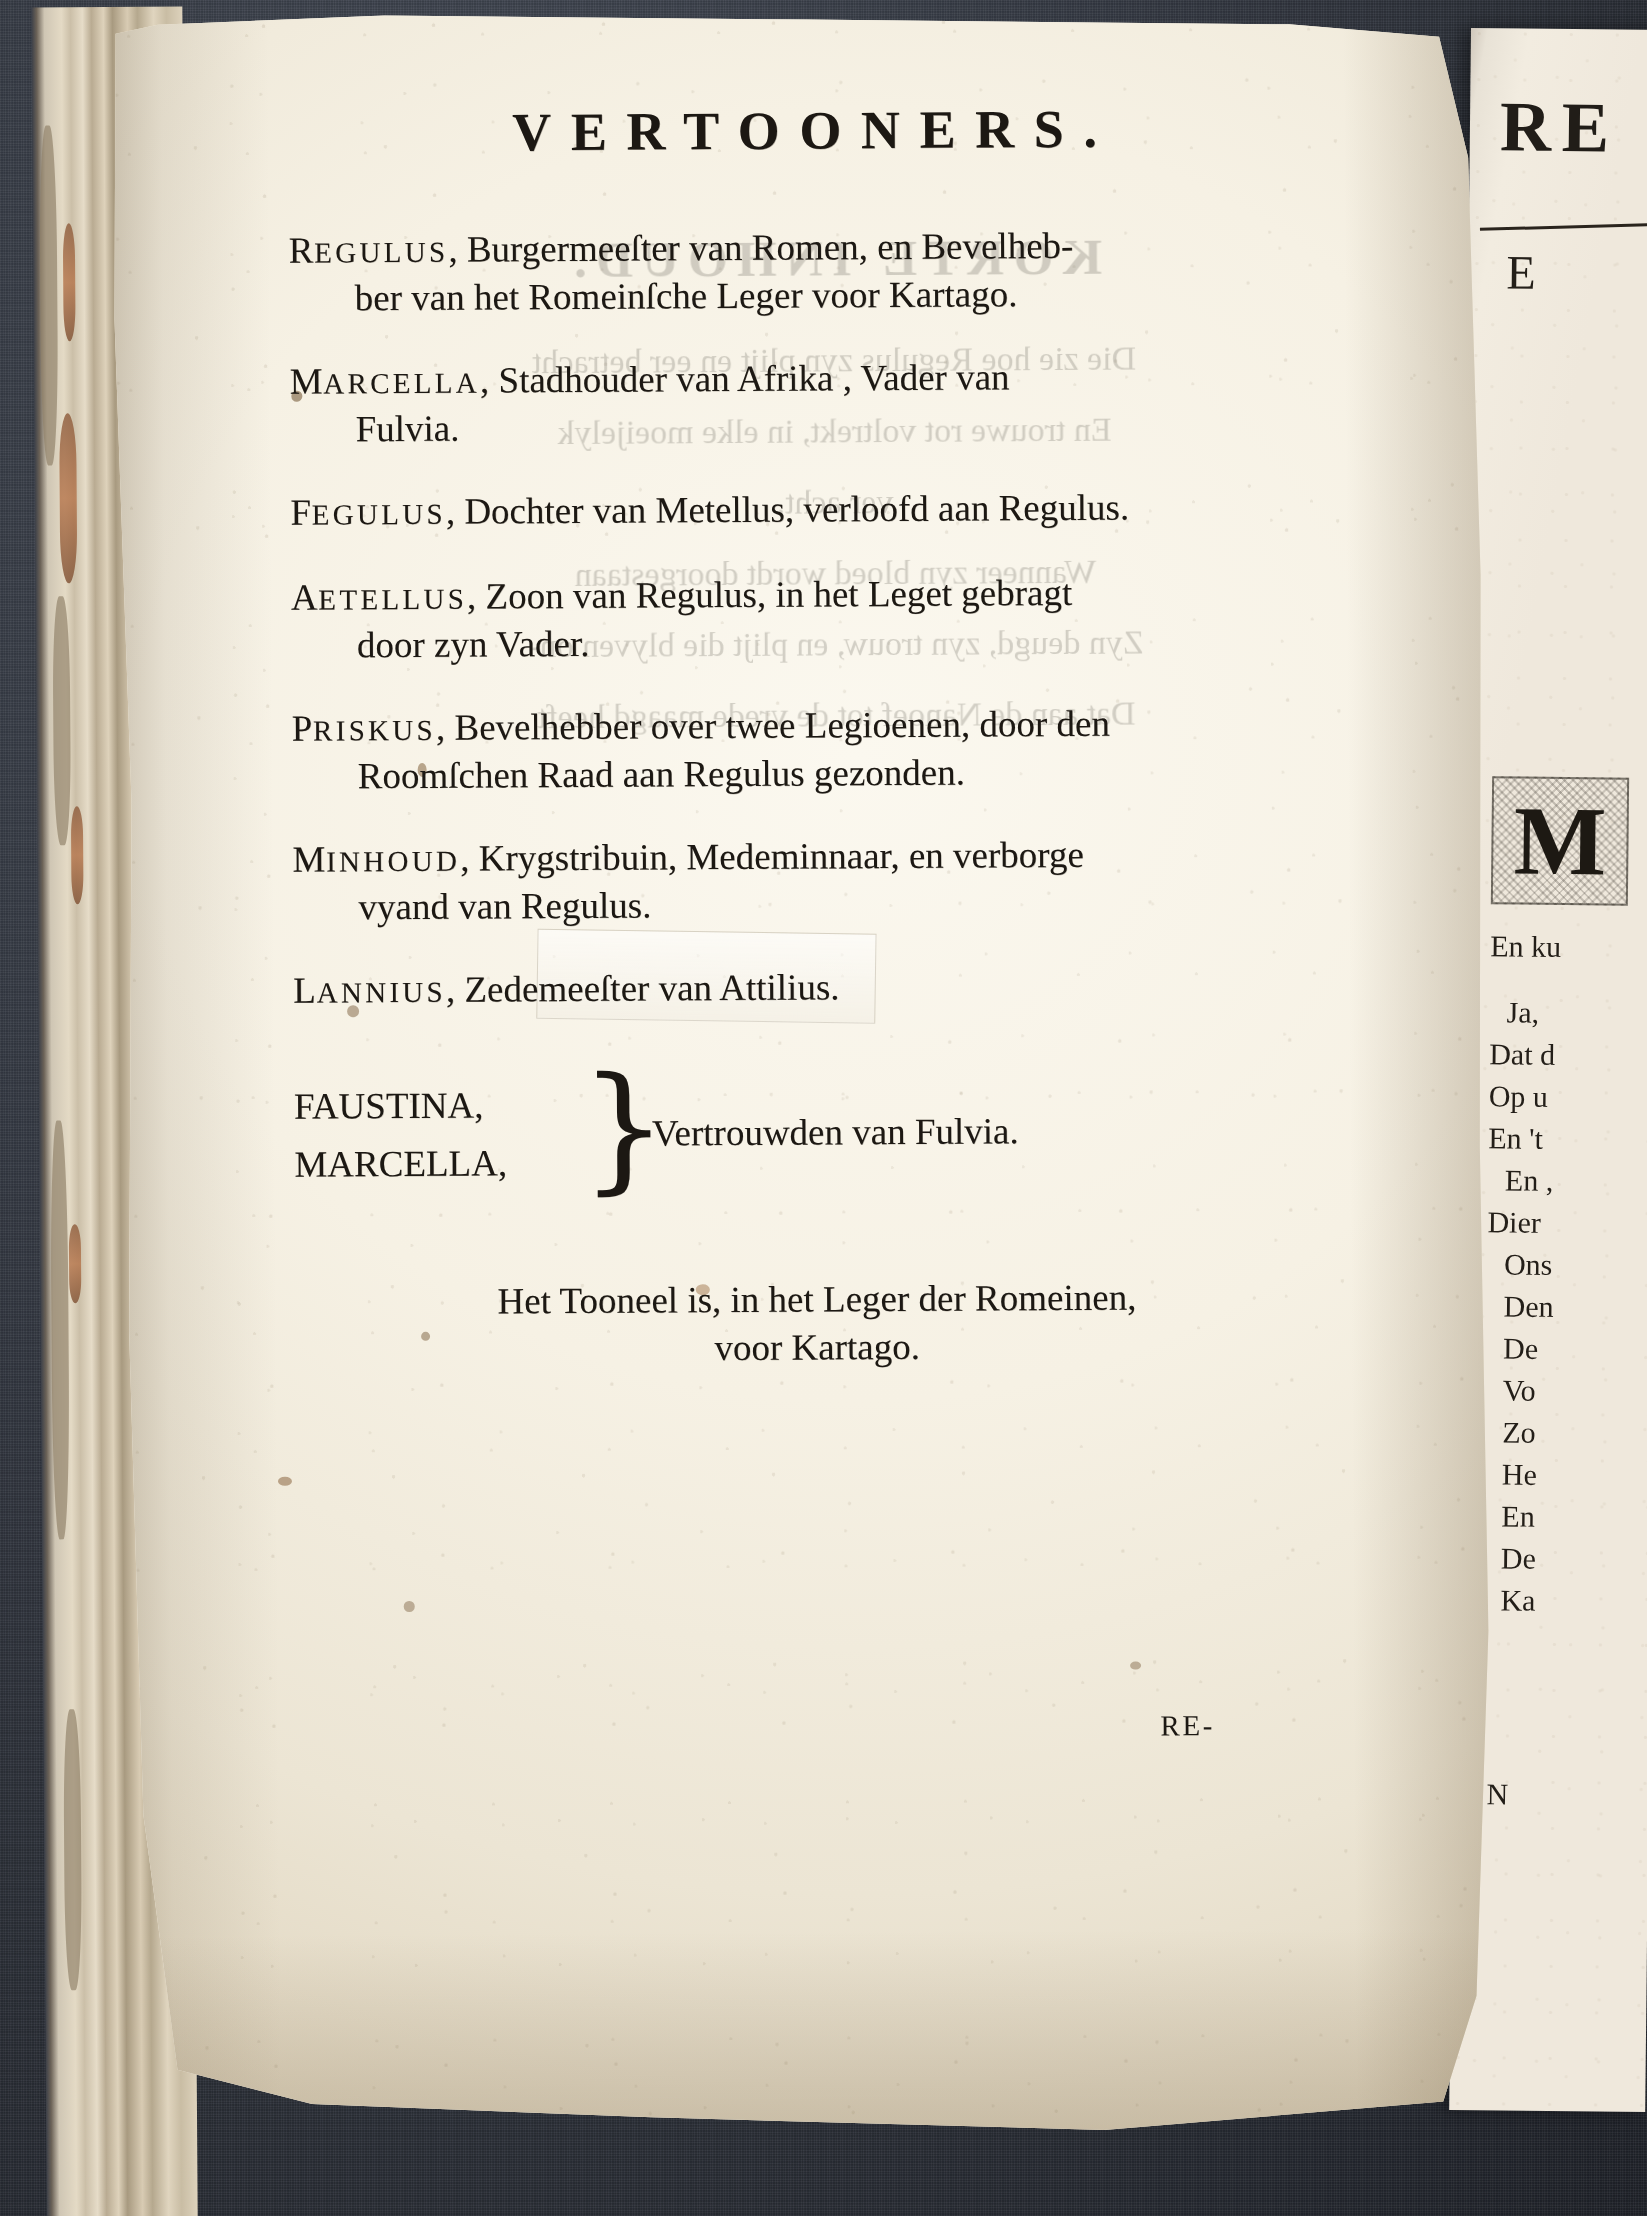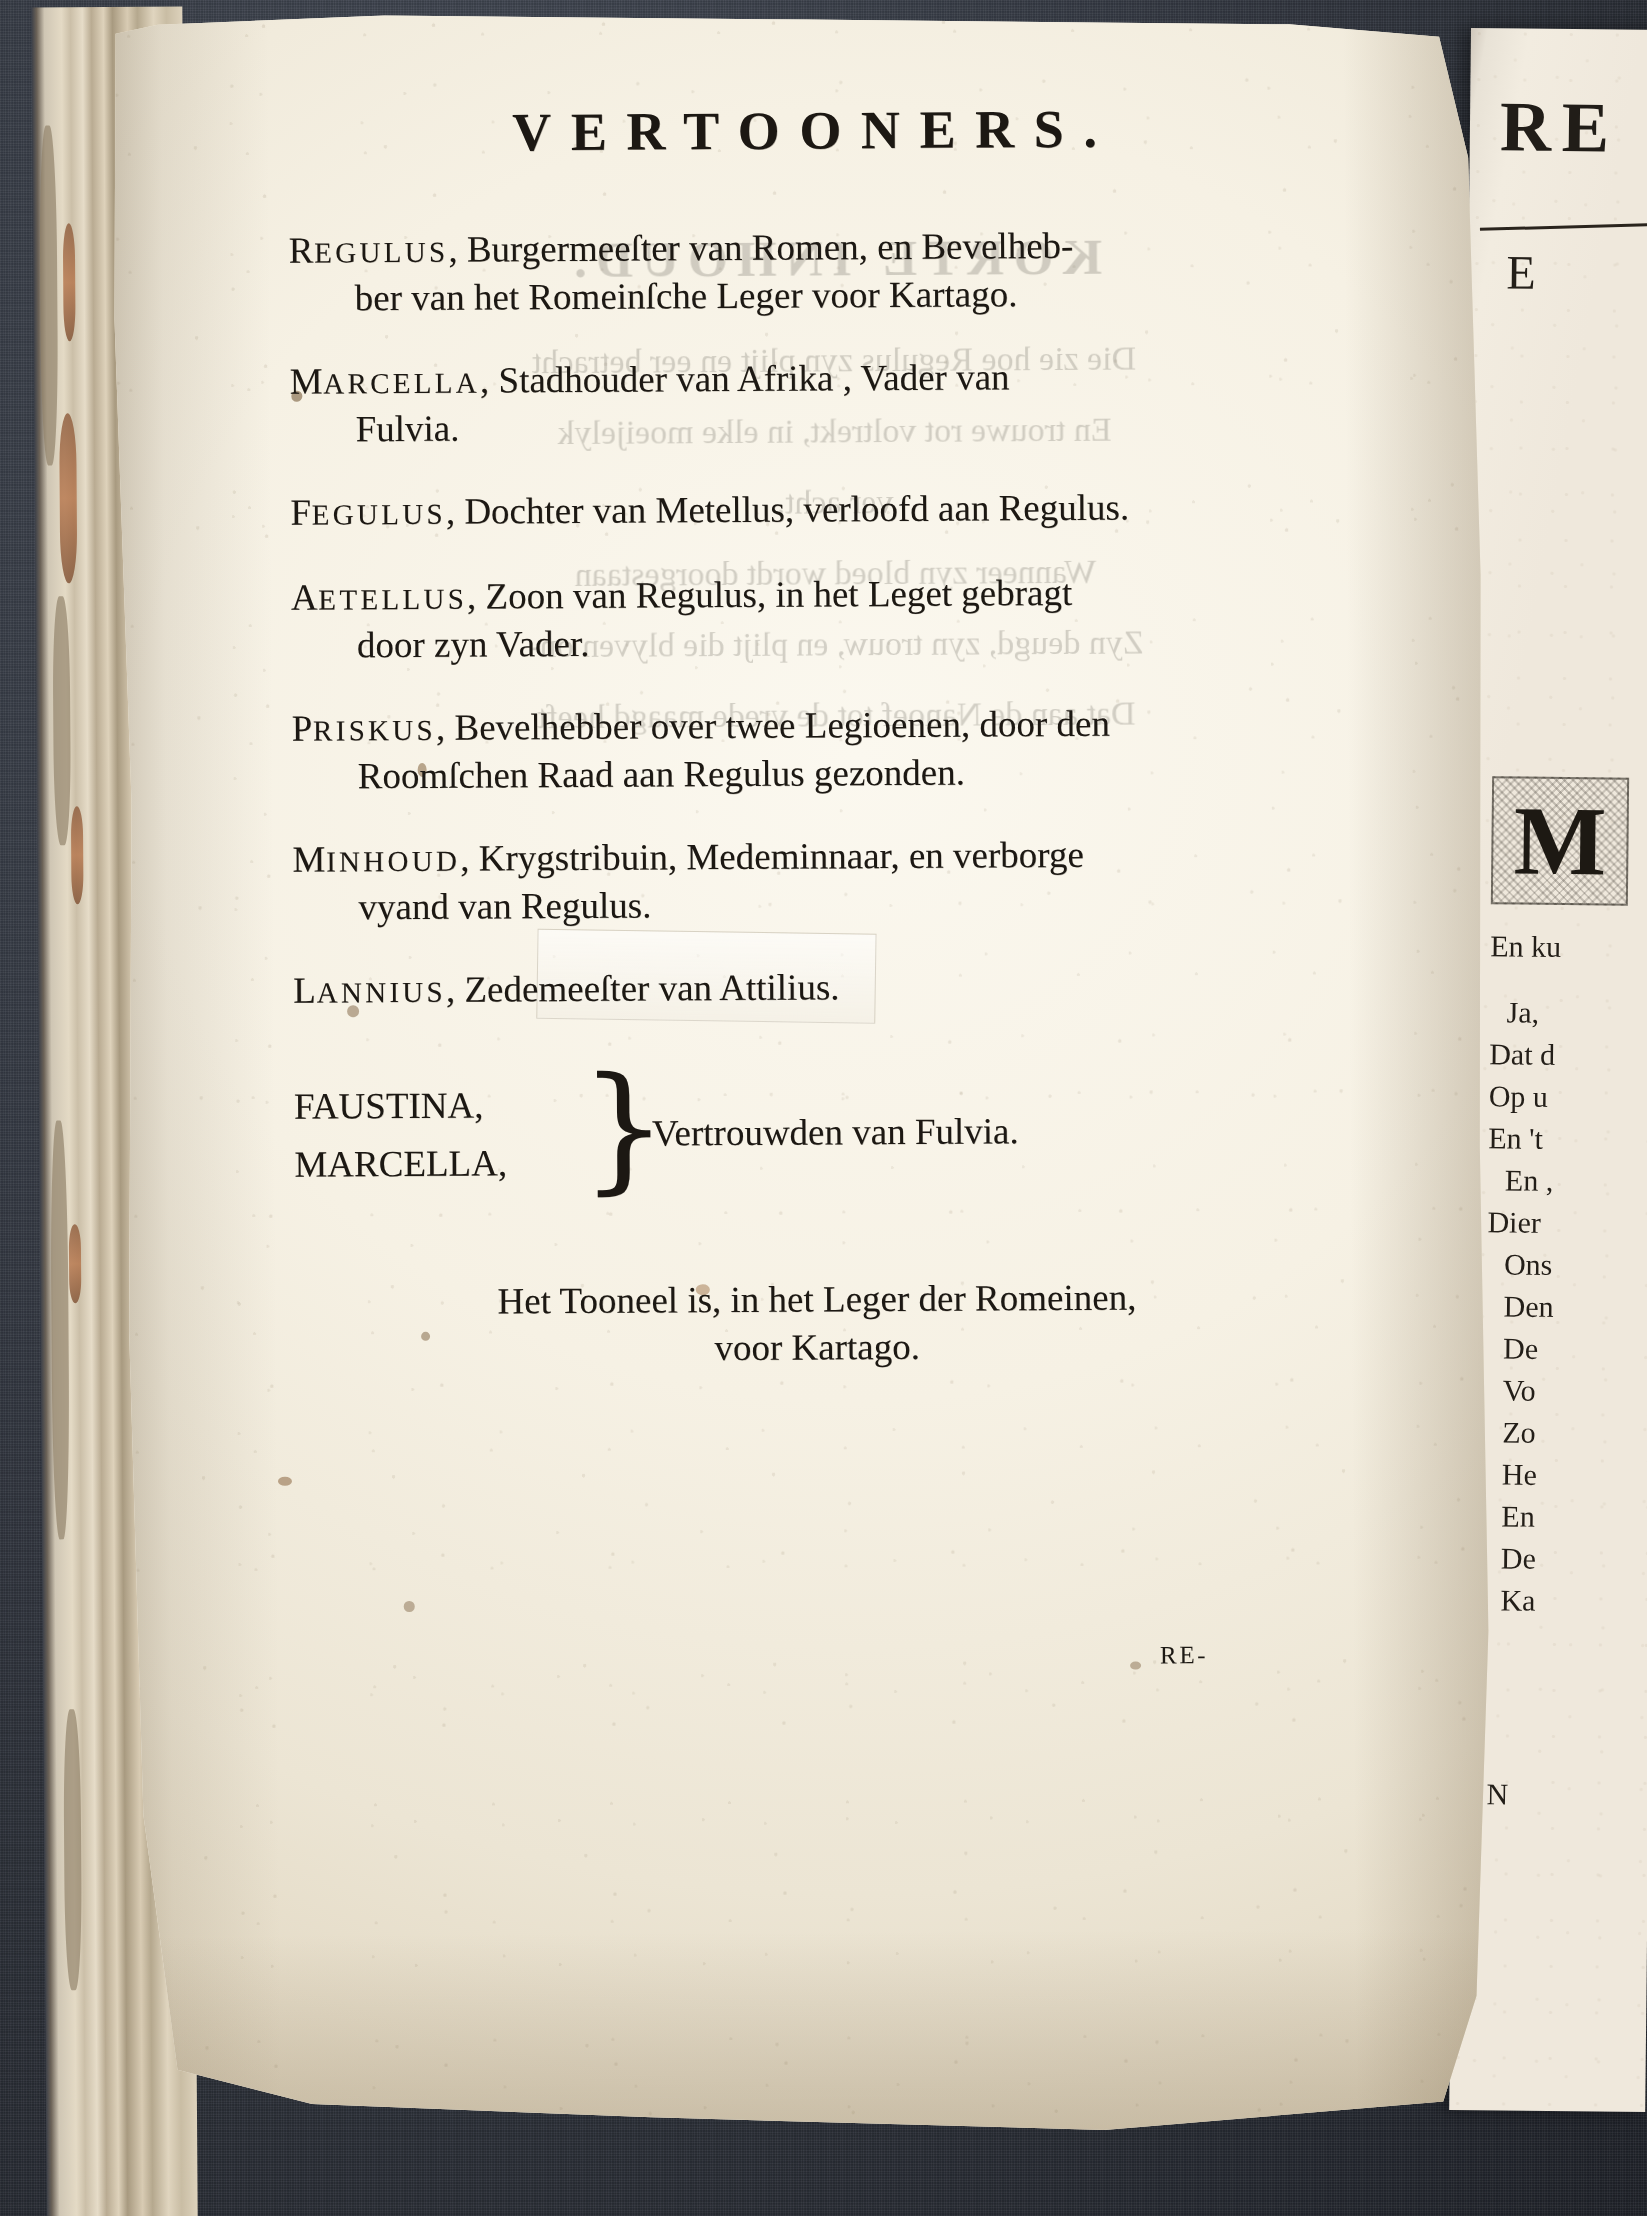--- a/index.html
+++ b/index.html
@@ -268,22 +268,22 @@
   .stagedir {
     margin-top: 79px;
     font-size: 37px;
     line-height: 48px;
     text-align: center;
     padding: 0 35px;
     text-shadow: 0.4px 0.4px 0 rgba(40,32,22,0.28);
   }
   .catchword {
     position: absolute;
-    left: 1077px; top: 1636px;
-    font-size: 25px;
+    left: 1077px; top: 1704px;
+    font-size: 29px;
     letter-spacing: 2.6px;
     color: #1c1813;
   }
 </style>
 </head>
 <body>
 
 <div id="stage">
 
   <div class="fabric"></div>

